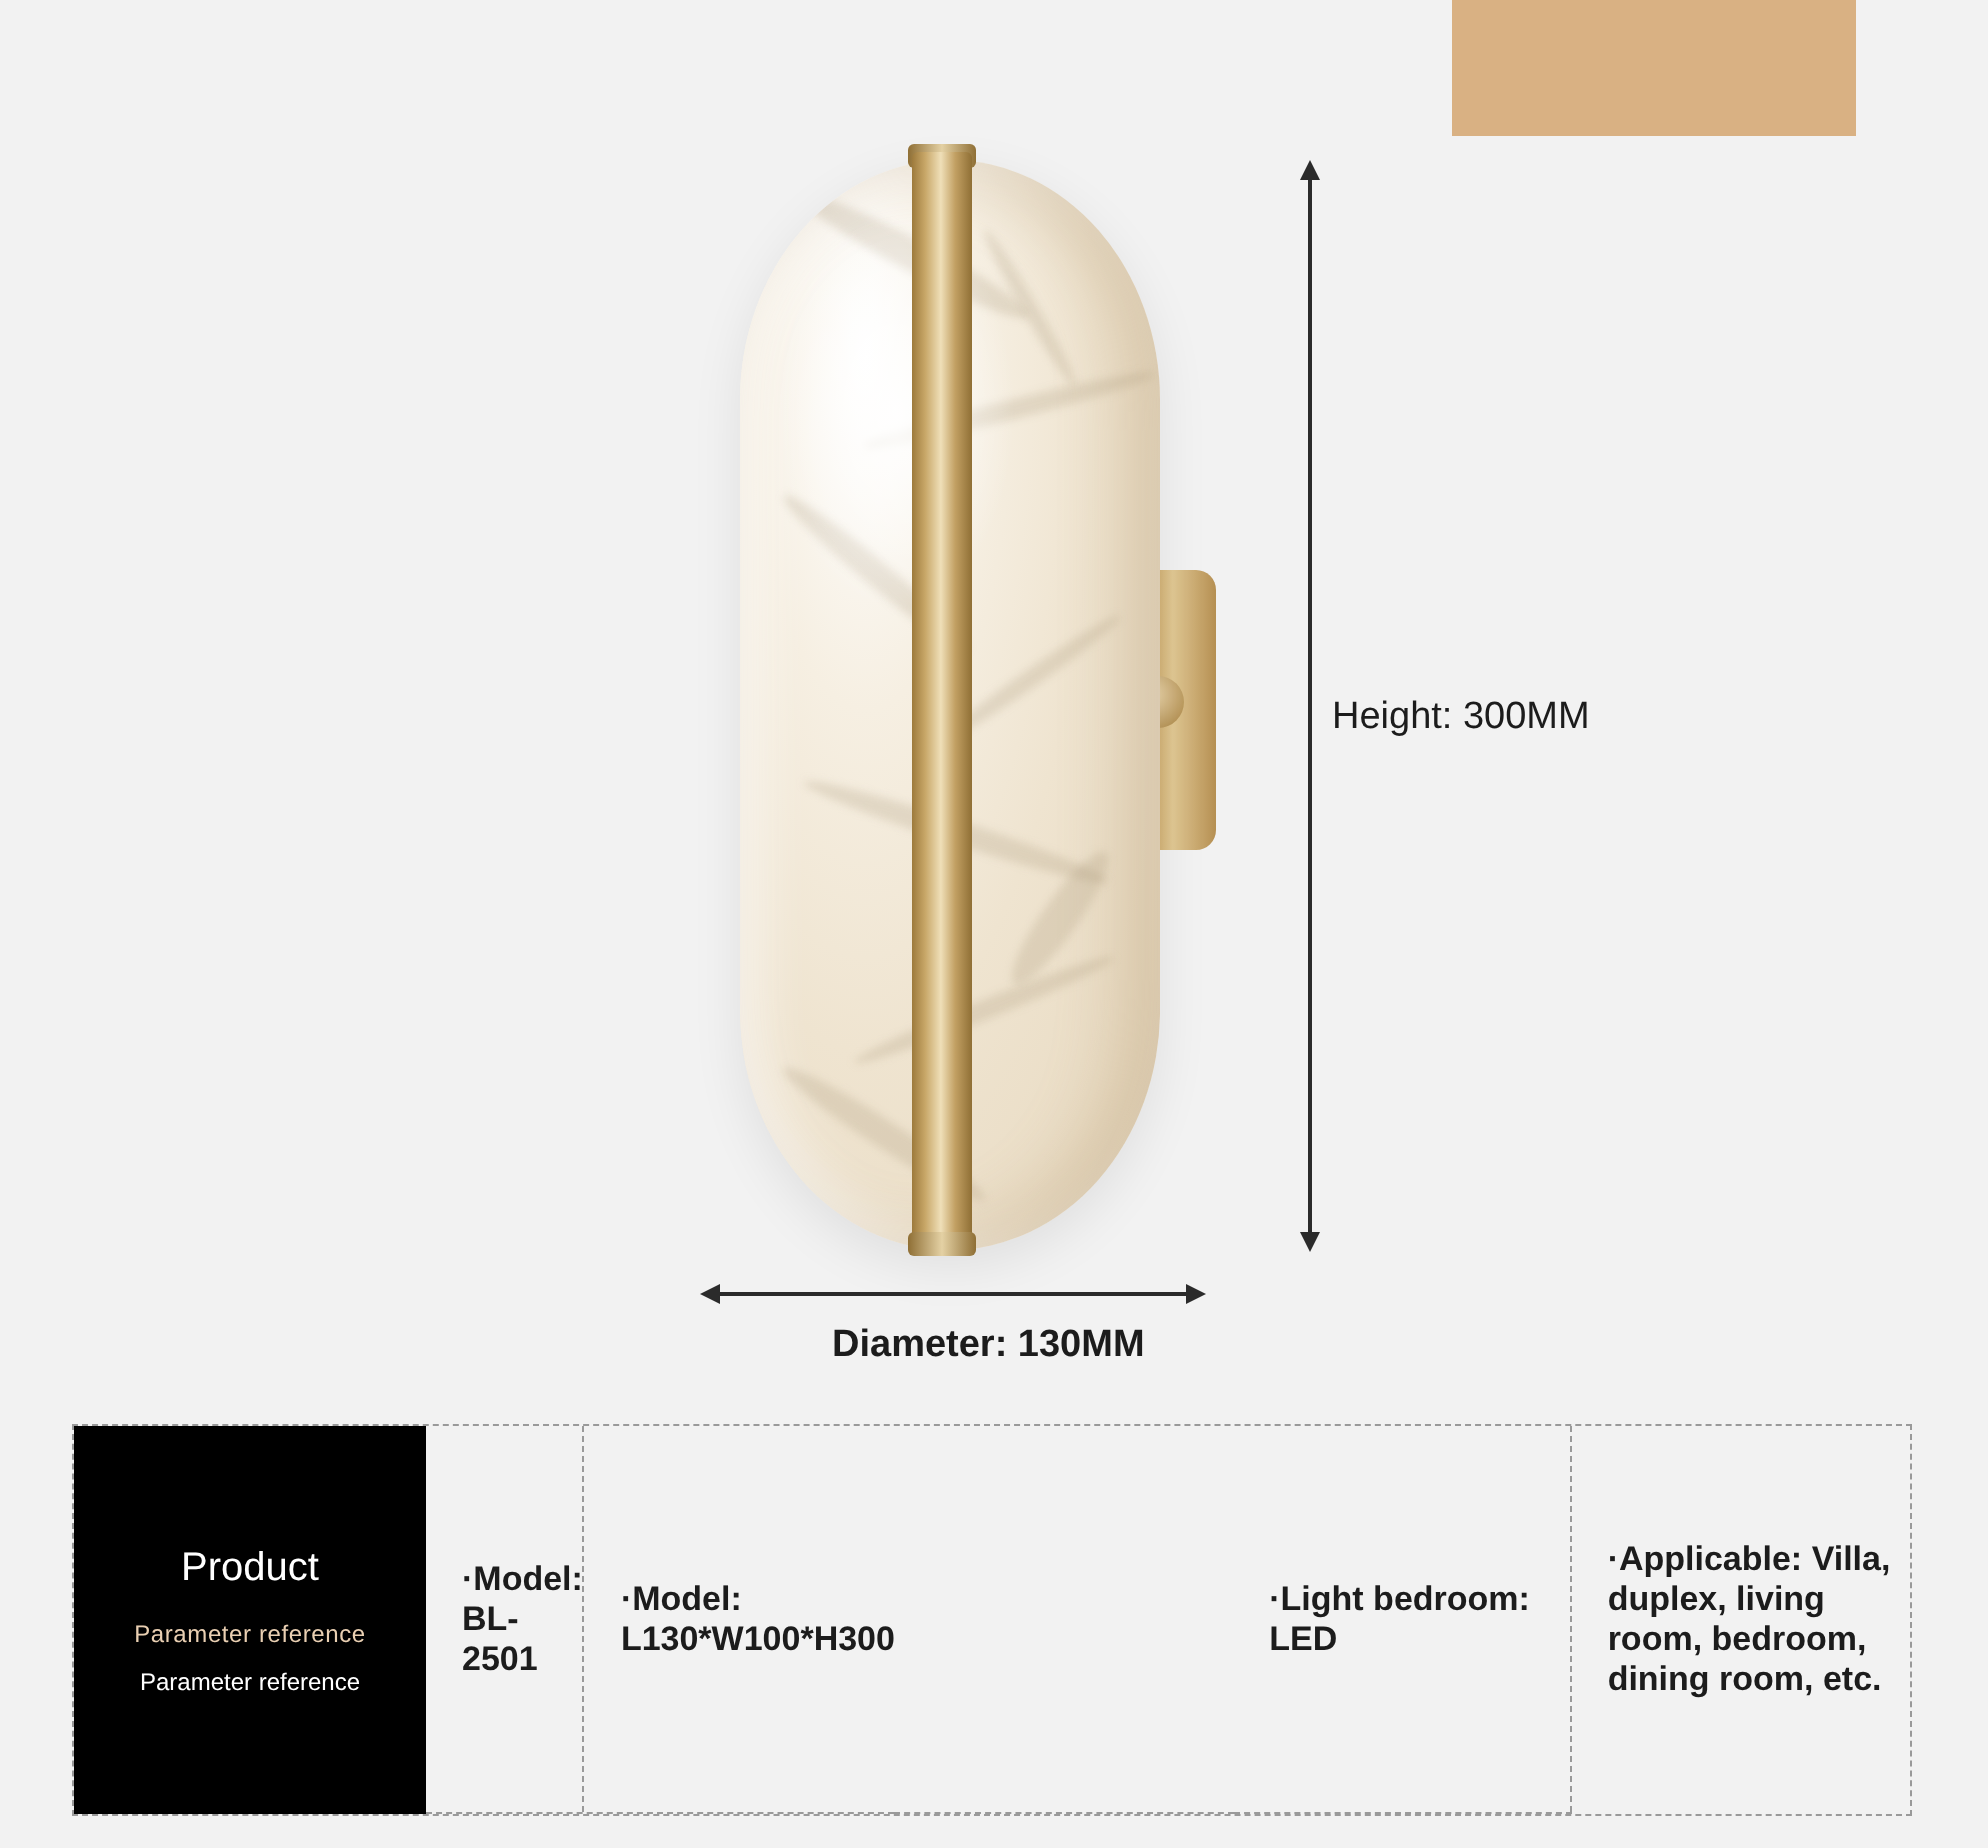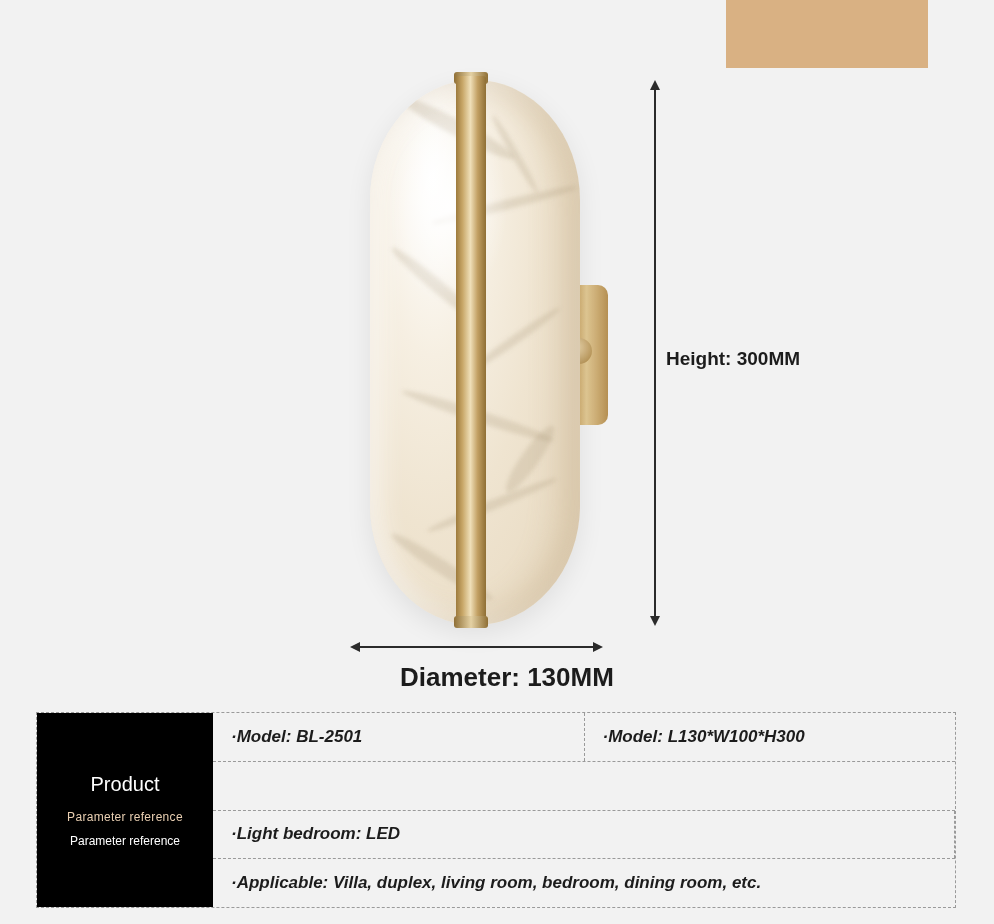--- a/index.html
+++ b/index.html
@@ -170,29 +170,29 @@
     border-top: 5px solid transparent;
     border-bottom: 5px solid transparent;
     border-left: 10px solid #2b2b2b;
     left: 593px; top: 642px;
   }
   .dim-label-height {
     position: absolute;
     left: 666px;
     top: 348px;
     font-size: 19px;
-    font-weight: bold;
+    font-weight: normal;
     color: #1c1c1c;
     white-space: nowrap;
   }
   .dim-label-diameter {
     position: absolute;
-    left: 400px;
+    left: 416px;
     top: 662px;
-    font-size: 26px;
+    font-size: 19px;
     font-weight: bold;
     color: #1c1c1c;
     white-space: nowrap;
   }
 
   
   .param-table {
     position: absolute;
     left: 36px;
     top: 712px;
@@ -221,29 +221,28 @@
     margin-bottom: 10px;
     letter-spacing: 0.3px;
   }
   .param-left .sub2 {
     font-size: 12px;
     color: #ffffff;
   }
   .param-right {
     flex: 1;
     display: flex;
-    flex-direction: column;
-    font-style: italic;
+    flex-direction: row;
   }
   .param-row {
     display: flex;
     flex: 1;
     border-bottom: 1px dashed #9a9a9a;
   }
-  .param-row:last-child { border-bottom: none; text-align: right; }
+  .param-row:last-child { border-bottom: none; }
   .param-cell {
     flex: 1;
     display: flex;
     align-items: center;
     padding-left: 18px;
     font-size: 16px;
     color: #1c1c1c;
     box-sizing: border-box;
   }
   .param-cell.bold { font-weight: bold; font-size: 17px; }

